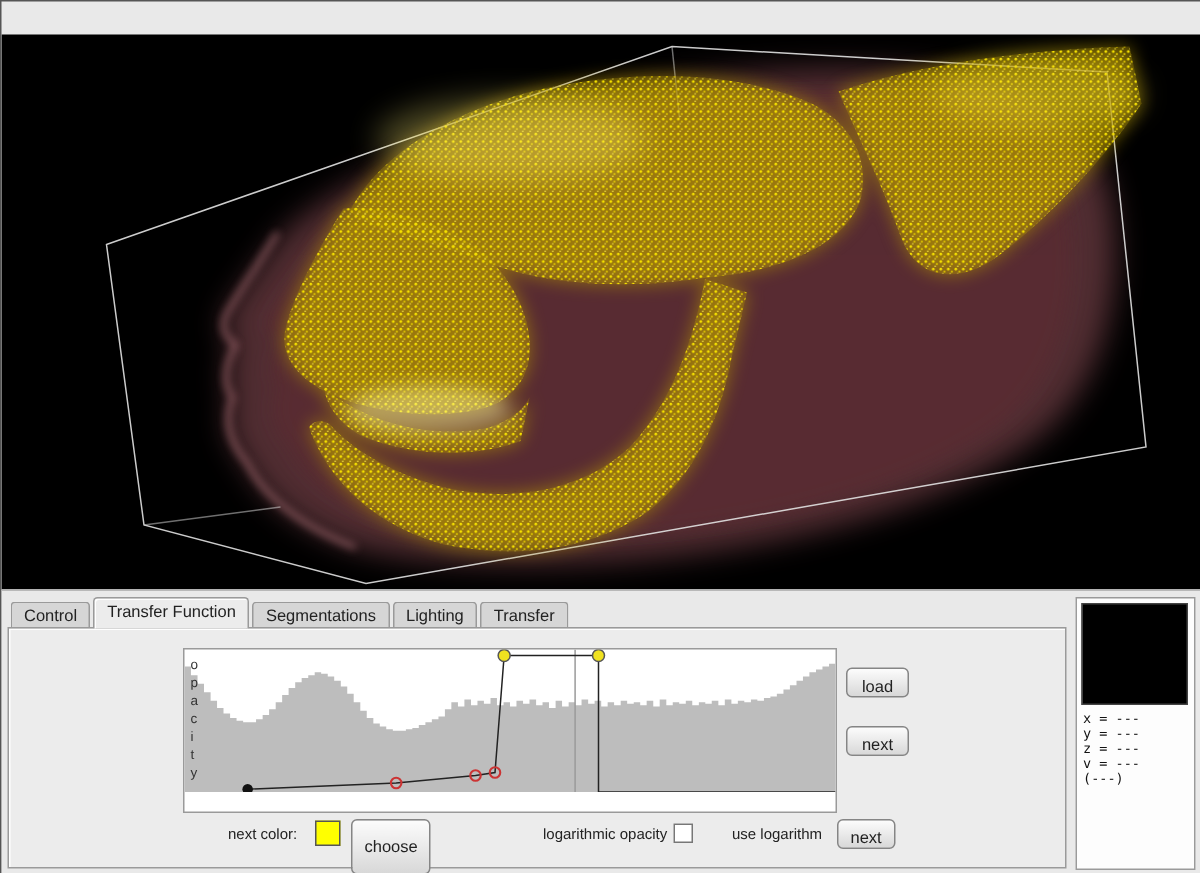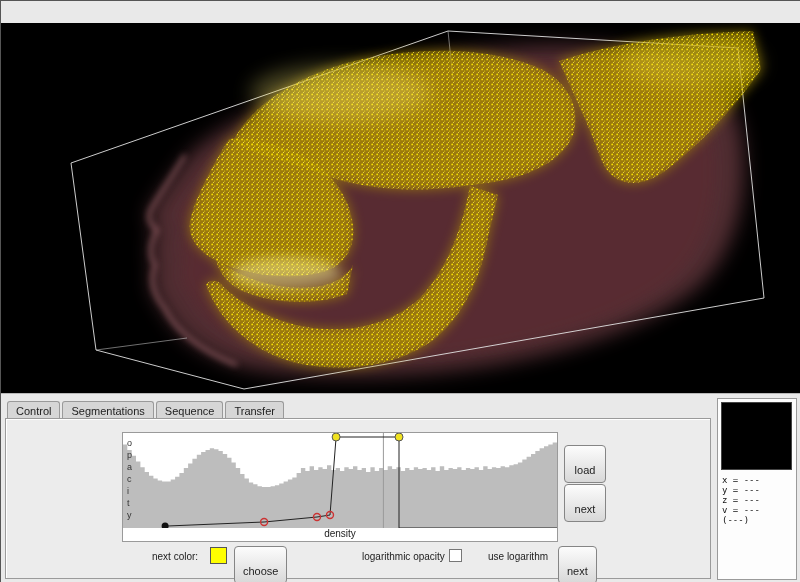--- a/index.html
+++ b/index.html
@@ -18,21 +18,21 @@
   .left-panel{position:absolute;left:4px;top:4px;width:706px;height:182px}
   .tabbar{display:flex;height:21px;padding-left:2px;align-items:flex-end}
   .tab{font-size:11px;padding:3px 8px 2px;background:#d6d6d6;border:1px solid #9a9a9a;border-bottom:none;border-radius:3px 3px 0 0;margin-right:2px;color:#222;cursor:pointer;height:18px;box-sizing:border-box;white-space:nowrap}
   .tab.active{background:#ececec;height:21px;position:relative;z-index:2;box-shadow:inset 1px 1px 0 #fff}
   .tab-content{position:absolute;left:0;top:20px;width:706px;height:161px;background:#ececec;border:1px solid #9a9a9a;box-shadow:inset 1px 1px 0 #ffffff;box-sizing:border-box}
   
   .plot{position:absolute;left:116px;top:13px;width:436px;height:110px;background:#fff;border:1px solid #9a9a9a;box-sizing:border-box}
   .yaxis{position:absolute;left:4px;top:4px;display:flex;flex-direction:column;font-size:9px;color:#333;line-height:12px;z-index:3;pointer-events:none}
   .xaxis{position:absolute;left:0;top:95px;width:100%;text-align:center;font-size:10px;color:#222;height:13px}
   #tf-svg{position:absolute;left:0;top:0;display:block}
-  button{font-family:"Liberation Sans",sans-serif;font-size:11px;color:#222;border:1px solid #858585;border-radius:4px;background:linear-gradient(#fcfcfc,#d8d8d8);padding:18px 8px;cursor:pointer}
+  button{font-family:"Liberation Sans",sans-serif;font-size:11px;color:#222;border:1px solid #858585;border-radius:4px;background:linear-gradient(#fcfcfc,#d8d8d8);padding:6px 8px;cursor:pointer}
   .btn-load{position:absolute;left:558px;top:26px;width:42px;height:20px}
   .btn-save{position:absolute;left:558px;top:65px;width:42px;height:20px}
   .lbl{position:absolute;font-size:10px;color:#222;white-space:nowrap}
   .lbl-nextcolor{left:146px;top:132px}
   .swatch{position:absolute;left:204px;top:128px;width:17px;height:17px;border:1px solid #555;box-sizing:border-box;cursor:pointer}
   .btn-choose{position:absolute;left:228px;top:127px;height:37px}
   .lbl-logop{left:356px;top:132px}
   .checkbox{position:absolute;left:443px;top:130px;width:13px;height:13px;background:#fff;border:1px solid #777;box-sizing:border-box;cursor:pointer;font-size:10px;line-height:11px;text-align:center}
   .lbl-uselog{left:482px;top:132px}
   .btn-clear{position:absolute;left:552px;top:127px;height:20px}
@@ -102,22 +102,23 @@
         <ellipse cx="690" cy="40" rx="70" ry="22" fill="#ffe84a" opacity="0.25" filter="url(#b10)"></ellipse>
       </g>
     </svg>
   </div>
 
   <div class="bottom">
 
     <div class="left-panel">
       <div class="tabbar" id="tabbar">
           <div class="tab">Control</div>
+          <div class="tab active">Transfer Function</div>
           <div class="tab">Segmentations</div>
-          <div class="tab">Sequence</div>
+          <div class="tab">Lighting</div>
           <div class="tab">Transfer</div>
         </div>
 
       <div class="tab-content">
 
         <div class="plot">
           <div class="yaxis" id="yaxis">
               <span>o</span>
               <span>p</span>
               <span>a</span>
@@ -130,21 +131,20 @@
               <path d="M0 95 L0.0 11.4 L4.3 11.4 L4.3 17.1 L8.7 17.1 L8.7 22.8 L13.0 22.8 L13.0 28.5 L17.4 28.5 L17.4 34.2 L21.7 34.2 L21.7 39.0 L26.0 39.0 L26.0 42.7 L30.4 42.7 L30.4 45.6 L34.7 45.6 L34.7 47.5 L39.1 47.5 L39.1 48.5 L43.4 48.5 L43.4 48.5 L47.7 48.5 L47.7 46.5 L52.1 46.5 L52.1 43.7 L56.4 43.7 L56.4 39.9 L60.8 39.9 L60.8 35.1 L65.1 35.1 L65.1 30.4 L69.4 30.4 L69.4 25.7 L73.8 25.7 L73.8 21.8 L78.1 21.8 L78.1 19.0 L82.5 19.0 L82.5 17.1 L86.8 17.1 L86.8 15.2 L91.1 15.2 L91.1 16.2 L95.5 16.2 L95.5 18.0 L99.8 18.0 L99.8 20.9 L104.2 20.9 L104.2 24.7 L108.5 24.7 L108.5 29.5 L112.8 29.5 L112.8 35.1 L117.2 35.1 L117.2 40.9 L121.5 40.9 L121.5 45.6 L125.9 45.6 L125.9 49.4 L130.2 49.4 L130.2 51.3 L134.5 51.3 L134.5 53.2 L138.9 53.2 L138.9 54.1 L143.2 54.1 L143.2 54.1 L147.6 54.1 L147.6 53.2 L151.9 53.2 L151.9 52.3 L156.2 52.3 L156.2 50.4 L160.6 50.4 L160.6 48.5 L164.9 48.5 L164.9 46.5 L169.3 46.5 L169.3 44.6 L173.6 44.6 L173.6 39.9 L177.9 39.9 L177.9 35.1 L182.3 35.1 L182.3 38.0 L186.6 38.0 L186.6 33.3 L191.0 33.3 L191.0 37.1 L195.3 37.1 L195.3 34.2 L199.6 34.2 L199.6 36.1 L204.0 36.1 L204.0 32.3 L208.3 32.3 L208.3 37.1 L212.7 37.1 L212.7 35.1 L217.0 35.1 L217.0 38.0 L221.3 38.0 L221.3 34.2 L225.7 34.2 L225.7 36.1 L230.0 36.1 L230.0 33.3 L234.4 33.3 L234.4 37.1 L238.7 37.1 L238.7 35.1 L243.0 35.1 L243.0 39.0 L247.4 39.0 L247.4 34.2 L251.7 34.2 L251.7 38.0 L256.1 38.0 L256.1 35.1 L260.4 35.1 L260.4 37.1 L264.7 37.1 L264.7 33.3 L269.1 33.3 L269.1 36.1 L273.4 36.1 L273.4 34.2 L277.8 34.2 L277.8 38.0 L282.1 38.0 L282.1 35.1 L286.4 35.1 L286.4 37.1 L290.8 37.1 L290.8 34.2 L295.1 34.2 L295.1 36.1 L299.5 36.1 L299.5 35.1 L303.8 35.1 L303.8 37.1 L308.1 37.1 L308.1 34.2 L312.5 34.2 L312.5 38.0 L316.8 38.0 L316.8 33.3 L321.2 33.3 L321.2 37.1 L325.5 37.1 L325.5 35.1 L329.8 35.1 L329.8 36.1 L334.2 36.1 L334.2 34.2 L338.5 34.2 L338.5 37.1 L342.9 37.1 L342.9 35.1 L347.2 35.1 L347.2 36.1 L351.5 36.1 L351.5 34.2 L355.9 34.2 L355.9 37.1 L360.2 37.1 L360.2 33.3 L364.6 33.3 L364.6 36.1 L368.9 36.1 L368.9 34.2 L373.2 34.2 L373.2 35.1 L377.6 35.1 L377.6 33.3 L381.9 33.3 L381.9 34.2 L386.3 34.2 L386.3 32.3 L390.6 32.3 L390.6 31.3 L394.9 31.3 L394.9 29.5 L399.3 29.5 L399.3 26.6 L403.6 26.6 L403.6 23.8 L408.0 23.8 L408.0 20.9 L412.3 20.9 L412.3 18.0 L416.6 18.0 L416.6 15.2 L421.0 15.2 L421.0 13.3 L425.3 13.3 L425.3 11.4 L429.7 11.4 L429.7 9.5 L434.0 9.5 L434 95 Z" fill="#bdbdbd"></path>
               <line x1="260.4" y1="0" x2="260.4" y2="95" stroke="#9a9a9a" stroke-width="1"></line>
               <path d="M42.1 93.1 L141.1 89.0 L194.0 84.0 L207.0 82.0 L213.1 4.0 L276.0 4.0 L276.0 95 L434 95" fill="none" stroke="#222222" stroke-width="1"></path>
               <circle cx="42.1" cy="93.1" r="3.5" fill="#111"></circle>
               <circle cx="141.1" cy="89.0" r="3.5" fill="none" stroke="#cc3333" stroke-width="1.4"></circle>
               <circle cx="194.0" cy="84.0" r="3.5" fill="none" stroke="#cc3333" stroke-width="1.4"></circle>
               <circle cx="207.0" cy="82.0" r="3.5" fill="none" stroke="#cc3333" stroke-width="1.4"></circle>
               <circle cx="213.1" cy="4.0" r="4" fill="#f0e220" stroke="#555" stroke-width="1"></circle>
               <circle cx="276.0" cy="4.0" r="4" fill="#f0e220" stroke="#555" stroke-width="1"></circle>
             </svg>
-          <div class="xaxis">density</div>
         </div>
 
         <button class="btn-load">load</button>
         <button class="btn-save">next</button>
 
         <span class="lbl lbl-nextcolor">next color:</span>
         <span class="swatch" id="swatch" style="background: rgb(255, 255, 0);"></span>
         <button class="btn-choose">choose</button>
 
         <span class="lbl lbl-logop">logarithmic opacity</span>

